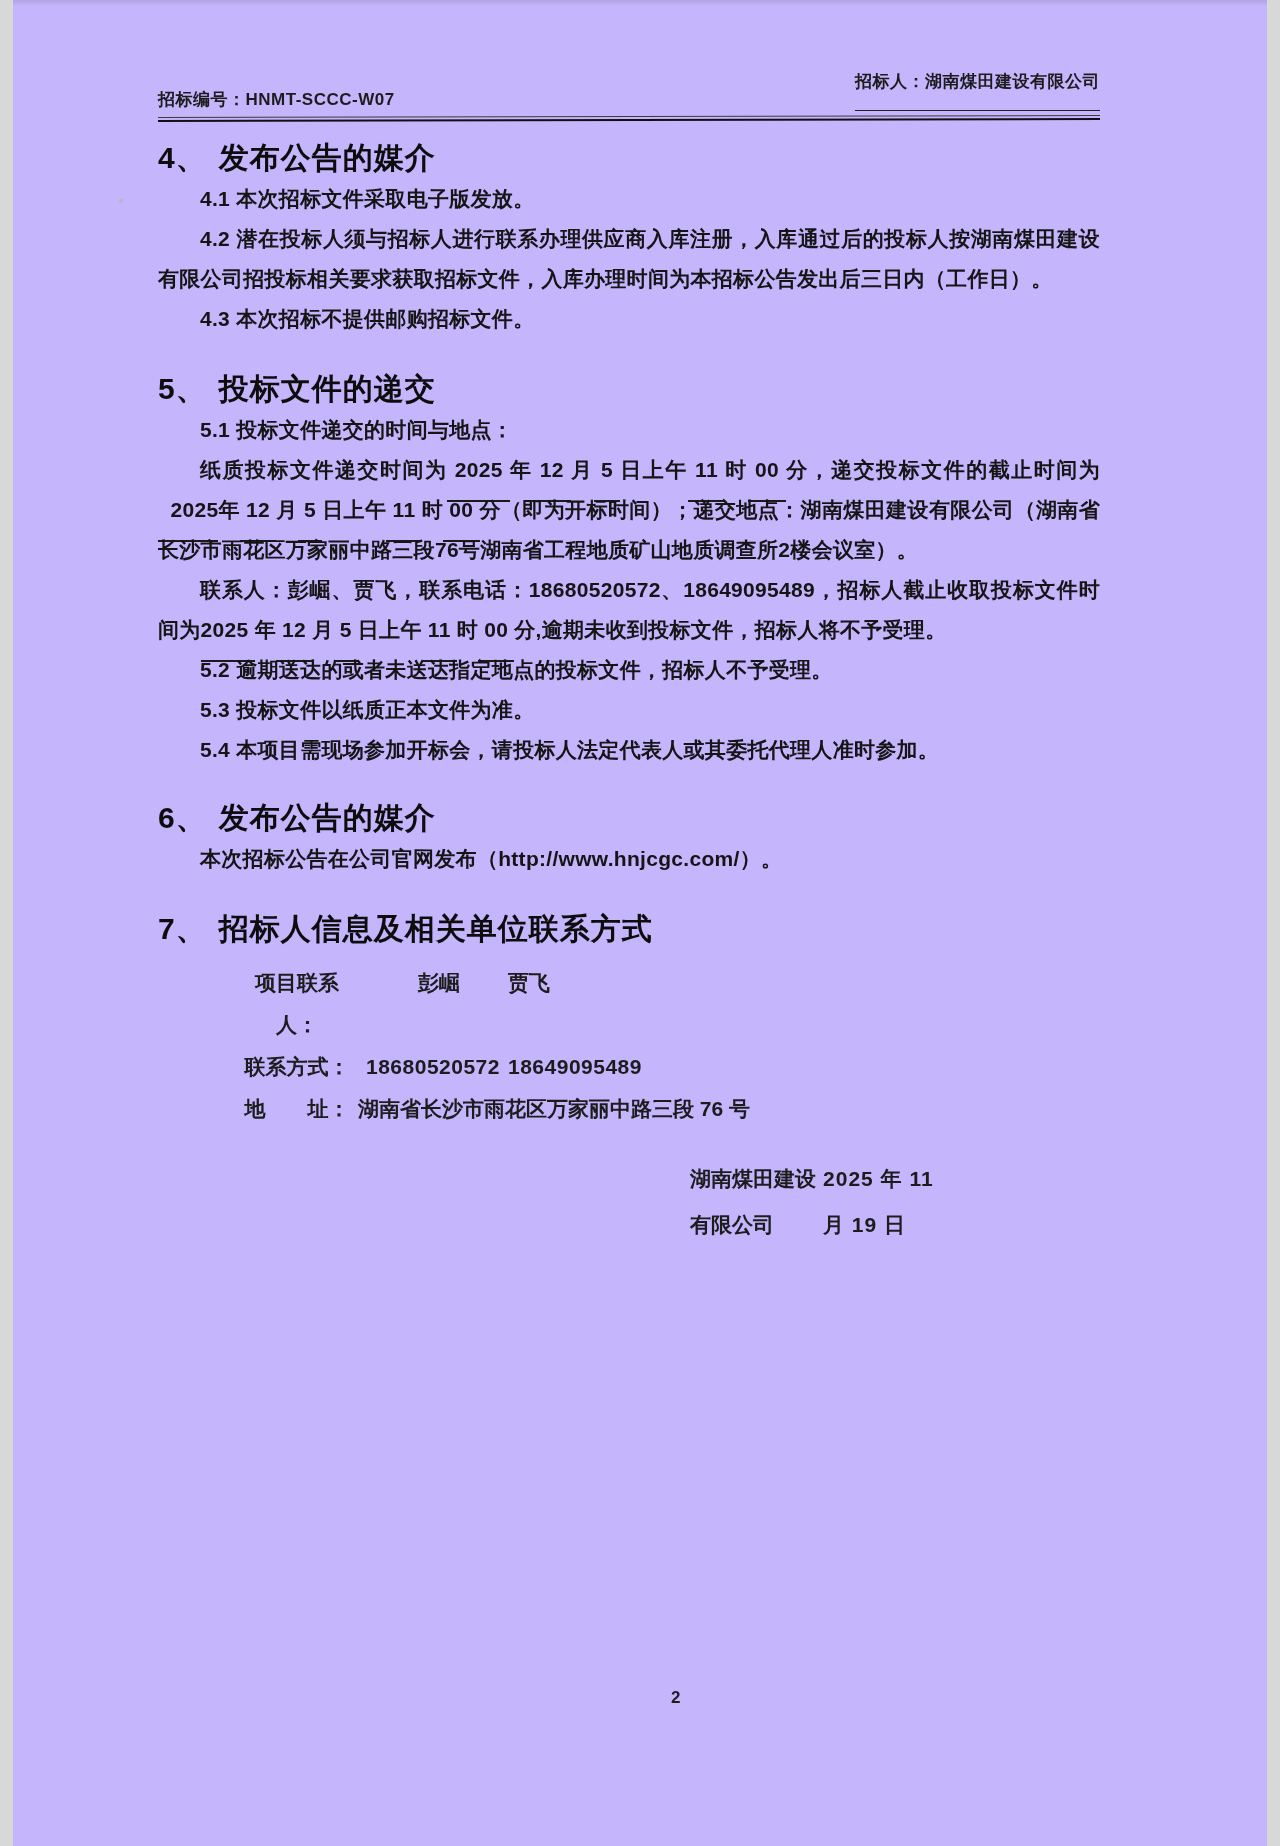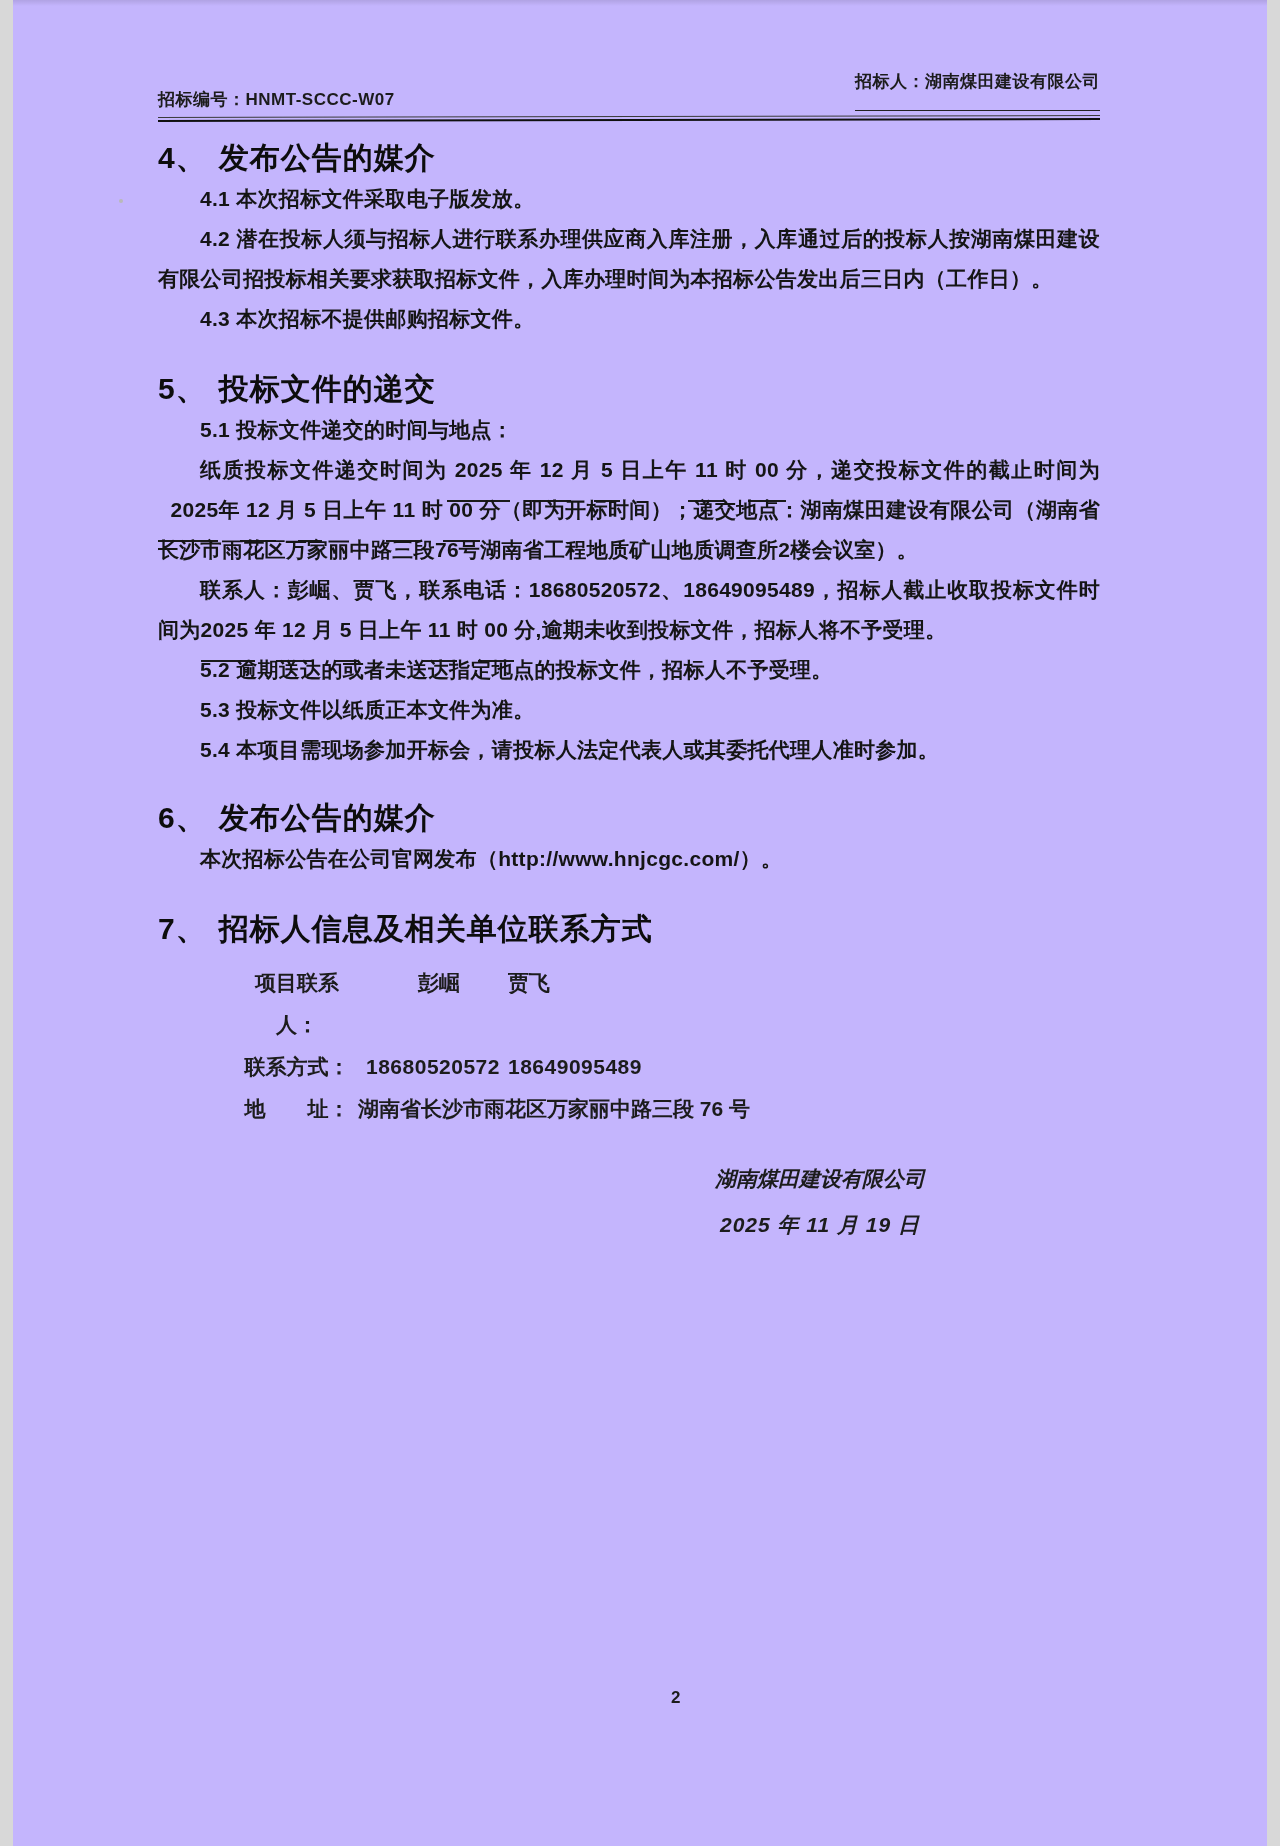--- a/index.html
+++ b/index.html
@@ -46,23 +46,23 @@
 
   
   .info { margin:12px 0 0 78px; font-size:21px; font-weight:700; }
   .info-row { display:flex; align-items:baseline; line-height:42px;text-align:center; }
   .info-label { display:inline-block; width:122px; }
   .info-v1 { display:inline-block; min-width:150px; }
   .info-v2 { display:inline-block; }
   .num-val { font-weight:600; letter-spacing:.5px; }
 
   
-  .sig { margin-top:26px; display:flex; flex-direction:column; align-items:center;
+  .sig { margin-top:26px; display:flex; align-items:center;
          width:260px; margin-left:auto; margin-right:150px;
-         font-size:21px; line-height:46px;font-style:italic; }
+         font-size:21px; line-height:46px; }
   .sig-company { font-weight:700; }
   .sig-date { font-weight:600; letter-spacing:1px; }
 
   
   .pagenum { position:absolute; left:658px; top:1688px;
              font-size:17px; font-weight:700; }
 
   .speck { position:absolute; left:106px; top:199px; width:4px; height:4px;
            background:#b9b9b9; border-radius:50%; }
 </style>

